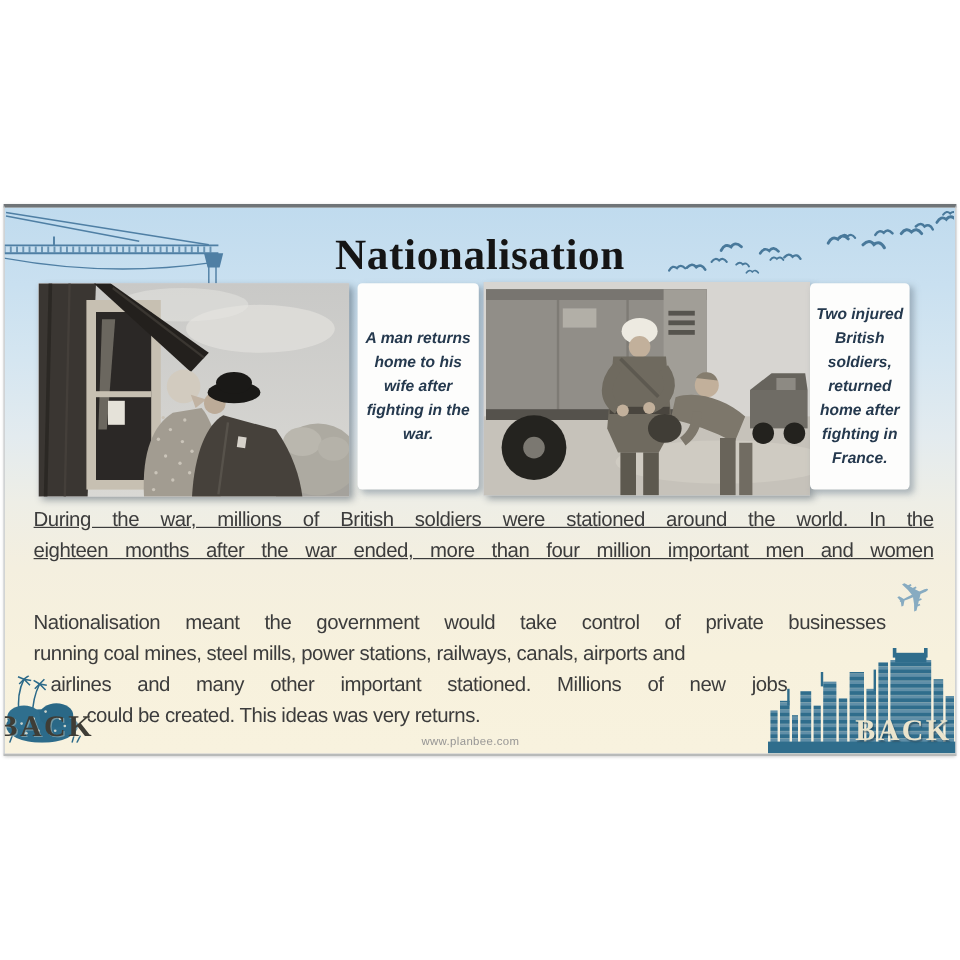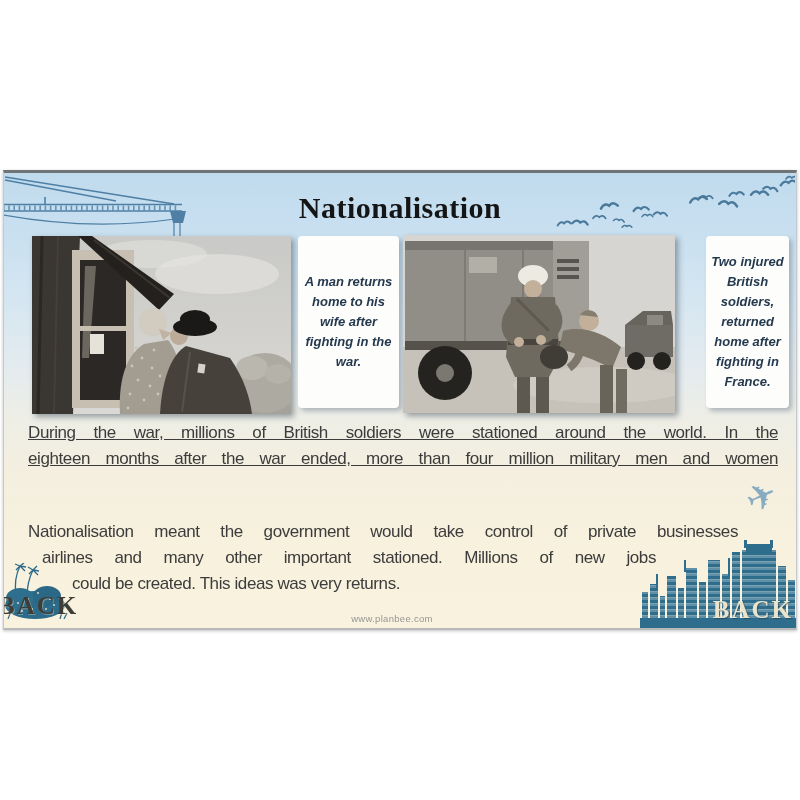--- a/index.html
+++ b/index.html
@@ -16,47 +16,47 @@
     box-shadow:0 1px 3px rgba(0,0,0,.25);
     background:linear-gradient(180deg,
       #c0dbee 0%, #c9e0f0 14%, #d5e6f1 28%, #e3ebef 42%,
       #eeeee6 54%, #f4efdf 66%, #f7f1dd 82%, #f8f2de 100%);
     overflow:hidden;
   }
   
   .title{
     position:absolute;left:0;right:0;top:18px;text-align:center;
     font-family:"Liberation Serif",serif;font-weight:bold;
-    font-size:30px;color:#151515;letter-spacing:.5px;margin:0;
+    font-size:36px;color:#151515;letter-spacing:.5px;margin:0;
   }
   
   .photo{
     position:absolute;box-shadow:3px 3px 6px rgba(40,55,70,.45);
     background:#cfcfcf;overflow:hidden;
   }
   .photo svg{display:block;}
   #photo-left{left:28px;top:63px;width:259px;height:178px;}
   #photo-right{left:399px;top:62px;width:272px;height:178px;}
   
   .card{
     position:absolute;top:63px;height:172px;background:#fdfdfc;
     border-radius:4px;box-shadow:3px 3px 5px rgba(110,125,140,.5);
     display:flex;align-items:center;justify-content:center;
     box-sizing:border-box;padding:6px 5px;
   }
   #card-left{left:294px;width:101px;}
-  #card-right{left:702px;width:83px;}
+  #card-right{left:671px;width:83px;}
   .card .cap{
     font-style:italic;font-weight:bold;font-size:13px;line-height:1.55;
     color:#25394e;text-align:center;
   }
   
   .bodytext{position:absolute;left:24px;width:750px;color:#3c3c3c;}
   #para1{top:247px;text-decoration:underline;}
-  #para2{top:333px;margin-top:13px;}
+  #para2{top:333px;}
   .tline{
     font-size:17px;line-height:26px;letter-spacing:-0.4px;
     white-space:nowrap;overflow:visible;
   }
   .jline{white-space:normal;text-align:justify;text-align-last:justify;}
   #para2 .l1{padding-right:40px;}
   #para2 .l2{padding-right:110px;}
   #para2 .l3{padding-left:14px;padding-right:122px;}
   #para2 .l4{padding-left:44px;}
   
@@ -230,27 +230,28 @@
       <ellipse cx="151" cy="122" rx="14" ry="12" fill="#403d36"></ellipse>
     </svg>
   </div>
 
   <div class="card" id="card-right">
     <div class="cap">Two injured British soldiers, returned home after fighting in France.</div>
   </div>
 
   <div class="bodytext" id="para1">
     <div class="tline jline">During the war, millions of British soldiers were stationed around the world. In the</div>
-    <div class="tline jline">eighteen months after the war ended, more than four million military men and women</div>
+    <div class="tline jline">eighteen months after the war ended, more than four million important men and women</div>
   </div>
 
   <span class="decor" id="plane">✈</span>
 
   <div class="bodytext" id="para2">
     <div class="tline jline l1">Nationalisation meant the government would take control of private businesses</div>
+    <div class="tline l2">running coal mines, steel mills, power stations, railways, canals, airports and</div>
     <div class="tline jline l3">airlines and many other important stationed. Millions of new jobs</div>
     <div class="tline l4">could be created. This ideas was very returns.</div>
   </div>
 
   <span class="decor" id="plant">
     <svg width="66" height="56" viewBox="0 0 66 56">
       <g stroke="#2c6a89" stroke-width="1.3" fill="none">
         <path d="M14,32 C12,18 15,9 18,3"></path>
         <path d="M25,34 C25,22 28,13 31,7"></path>
         <path d="M18,3 L13,1 M18,3 L22,0 M18,3 L24,4 M18,3 L14,7 M18,3 L23,8"></path>

